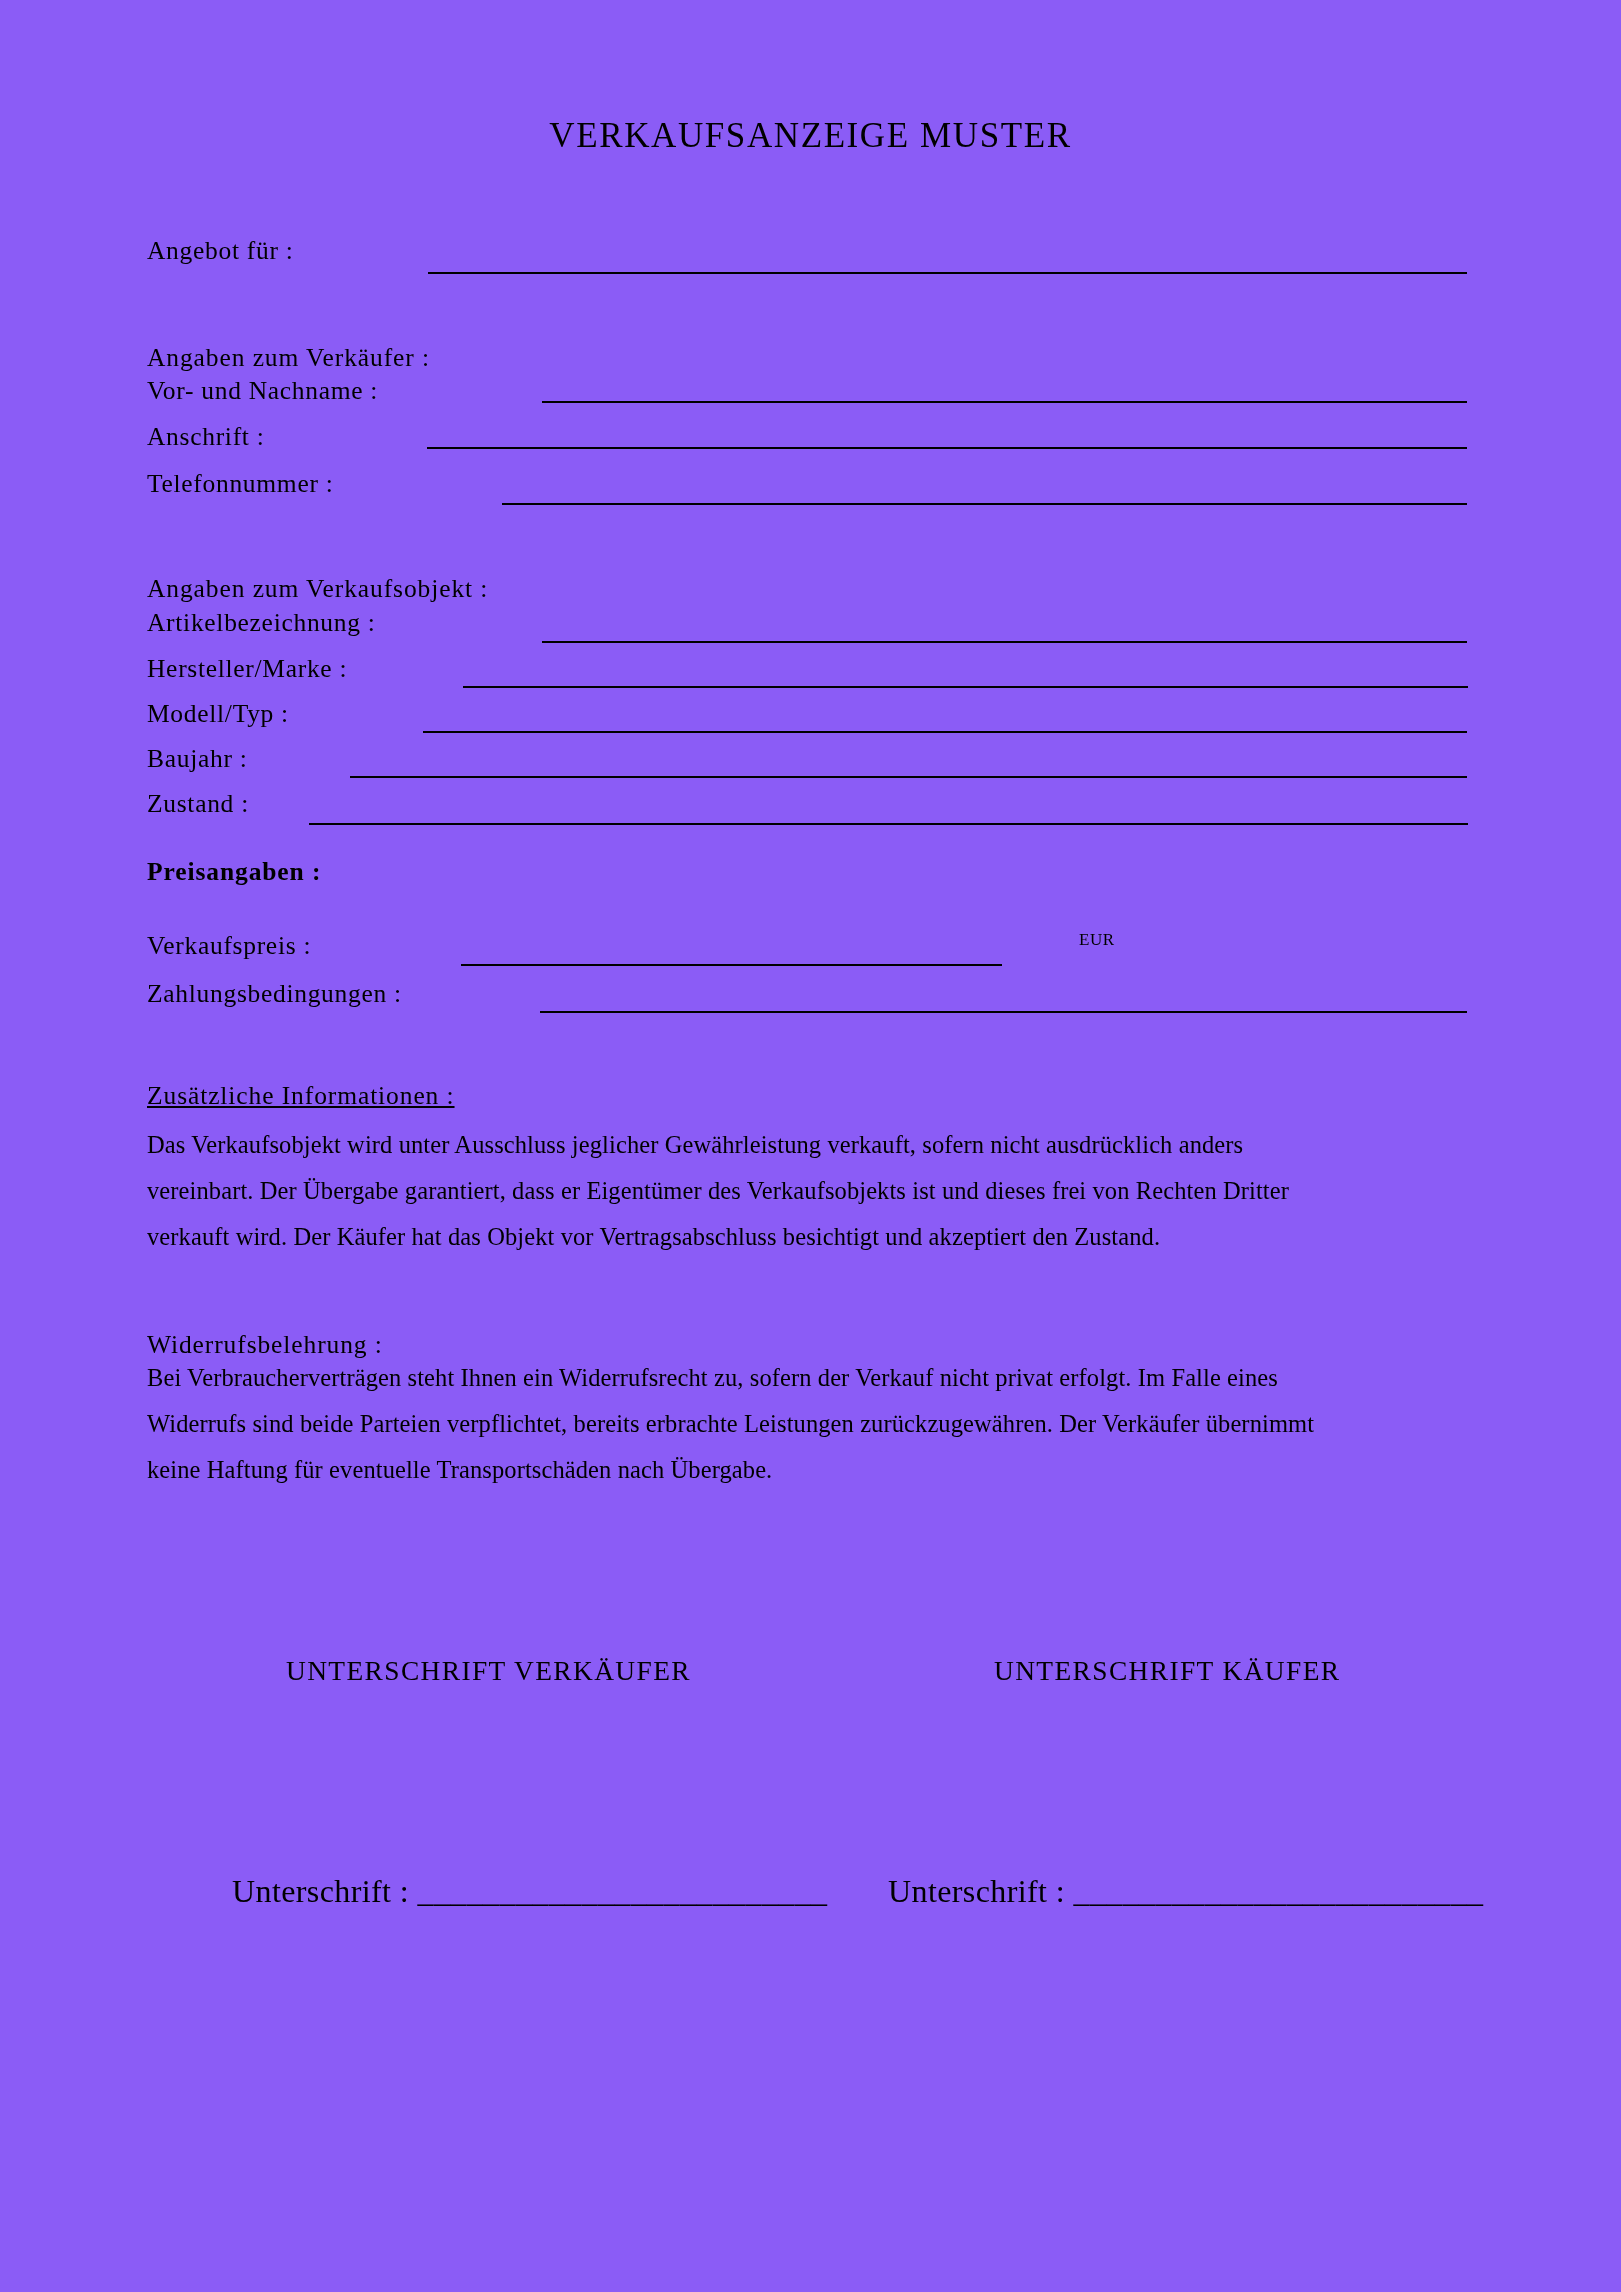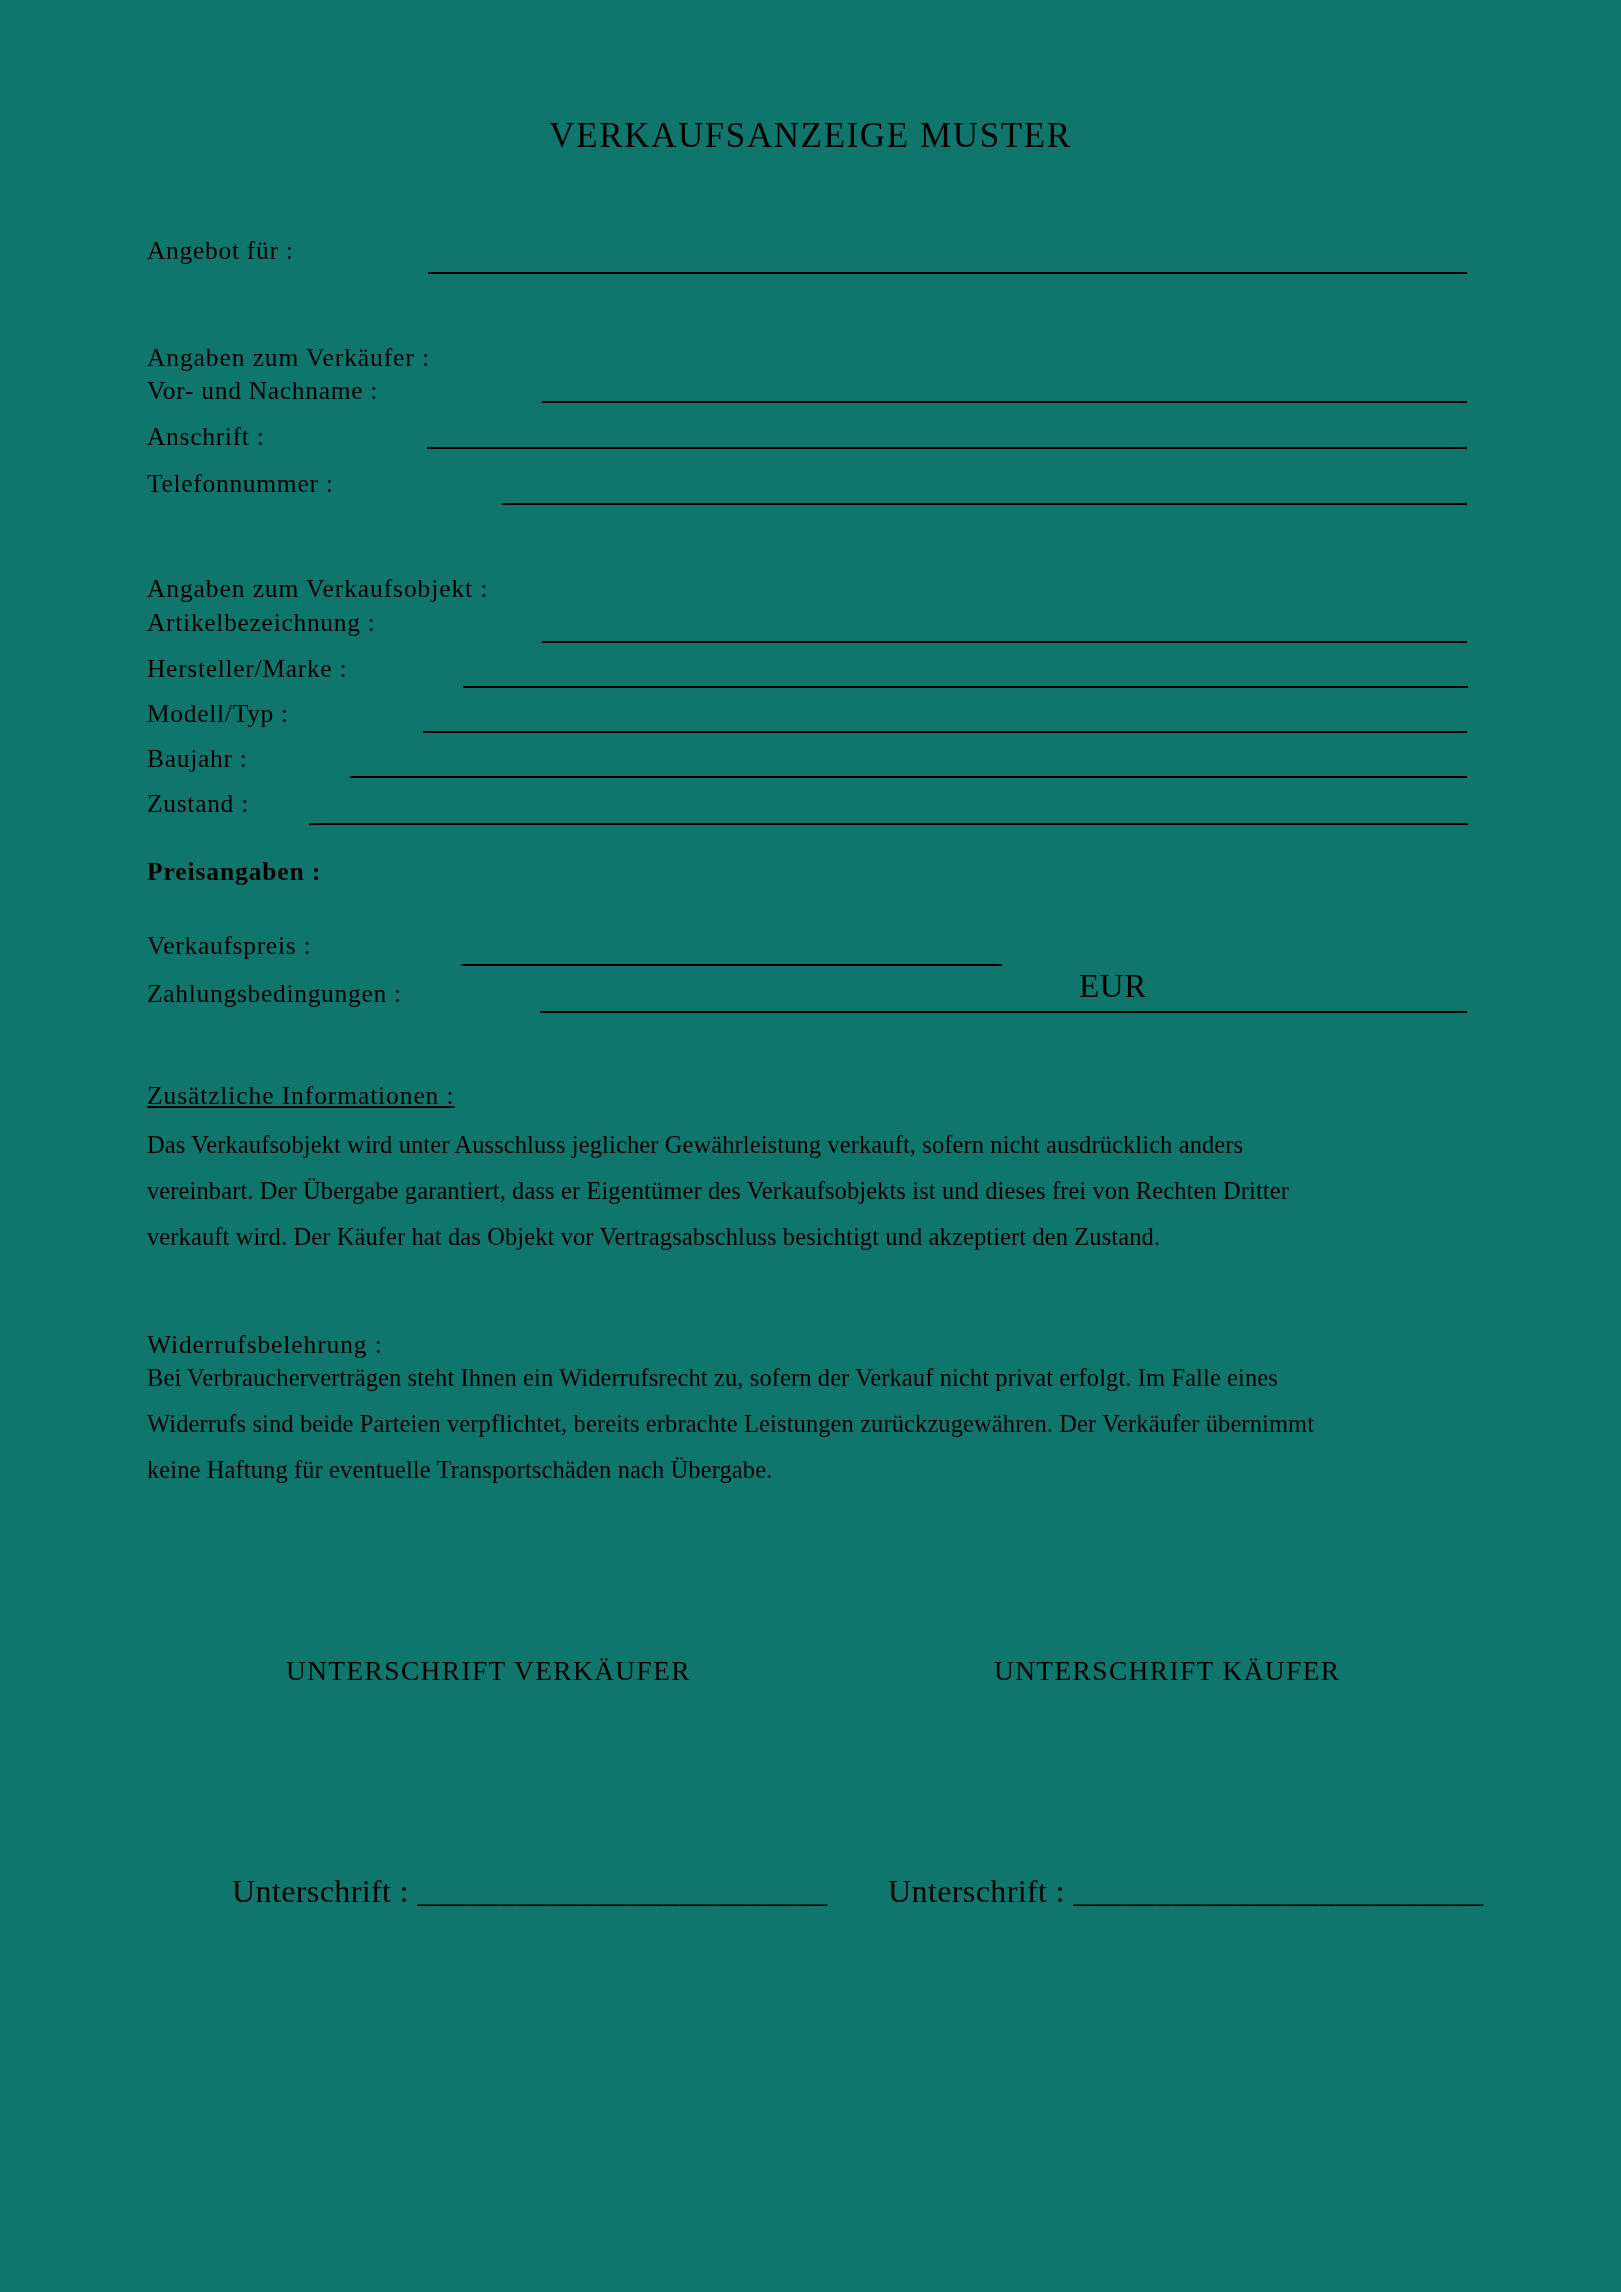--- a/index.html
+++ b/index.html
@@ -9,21 +9,21 @@
   }
   body {
     font-family: "Liberation Serif", "DejaVu Serif", serif;
     color: #000000;
     -webkit-font-smoothing: antialiased;
   }
   .page {
     position: relative;
     width: 1621px;
     height: 2293px;
-    background: #0f766e;
+    background: #8b5cf6;
     overflow: hidden;
     box-sizing: border-box;
   }
 
   
   .doc-title {
     position: absolute;
     left: 0;
     top: 116px;
     width: 1621px;
@@ -84,24 +84,23 @@
     white-space: nowrap;
   }
   .sig-line {
     position: absolute;
     font-size: 32px;
     letter-spacing: 0.4px;
     white-space: nowrap;
   }
   .unit-label {
     position: absolute;
-    font-size: 33px;
+    font-size: 17px;
     letter-spacing: 0.6px;
     white-space: nowrap;
-    margin-top: 38px;
   }
 </style>
 </head>
 <body>
 
 <div class="page">
 
   <div class="doc-title">VERKAUFSANZEIGE MUSTER</div>
 
   <div class="field-row" style="top:235px;">

